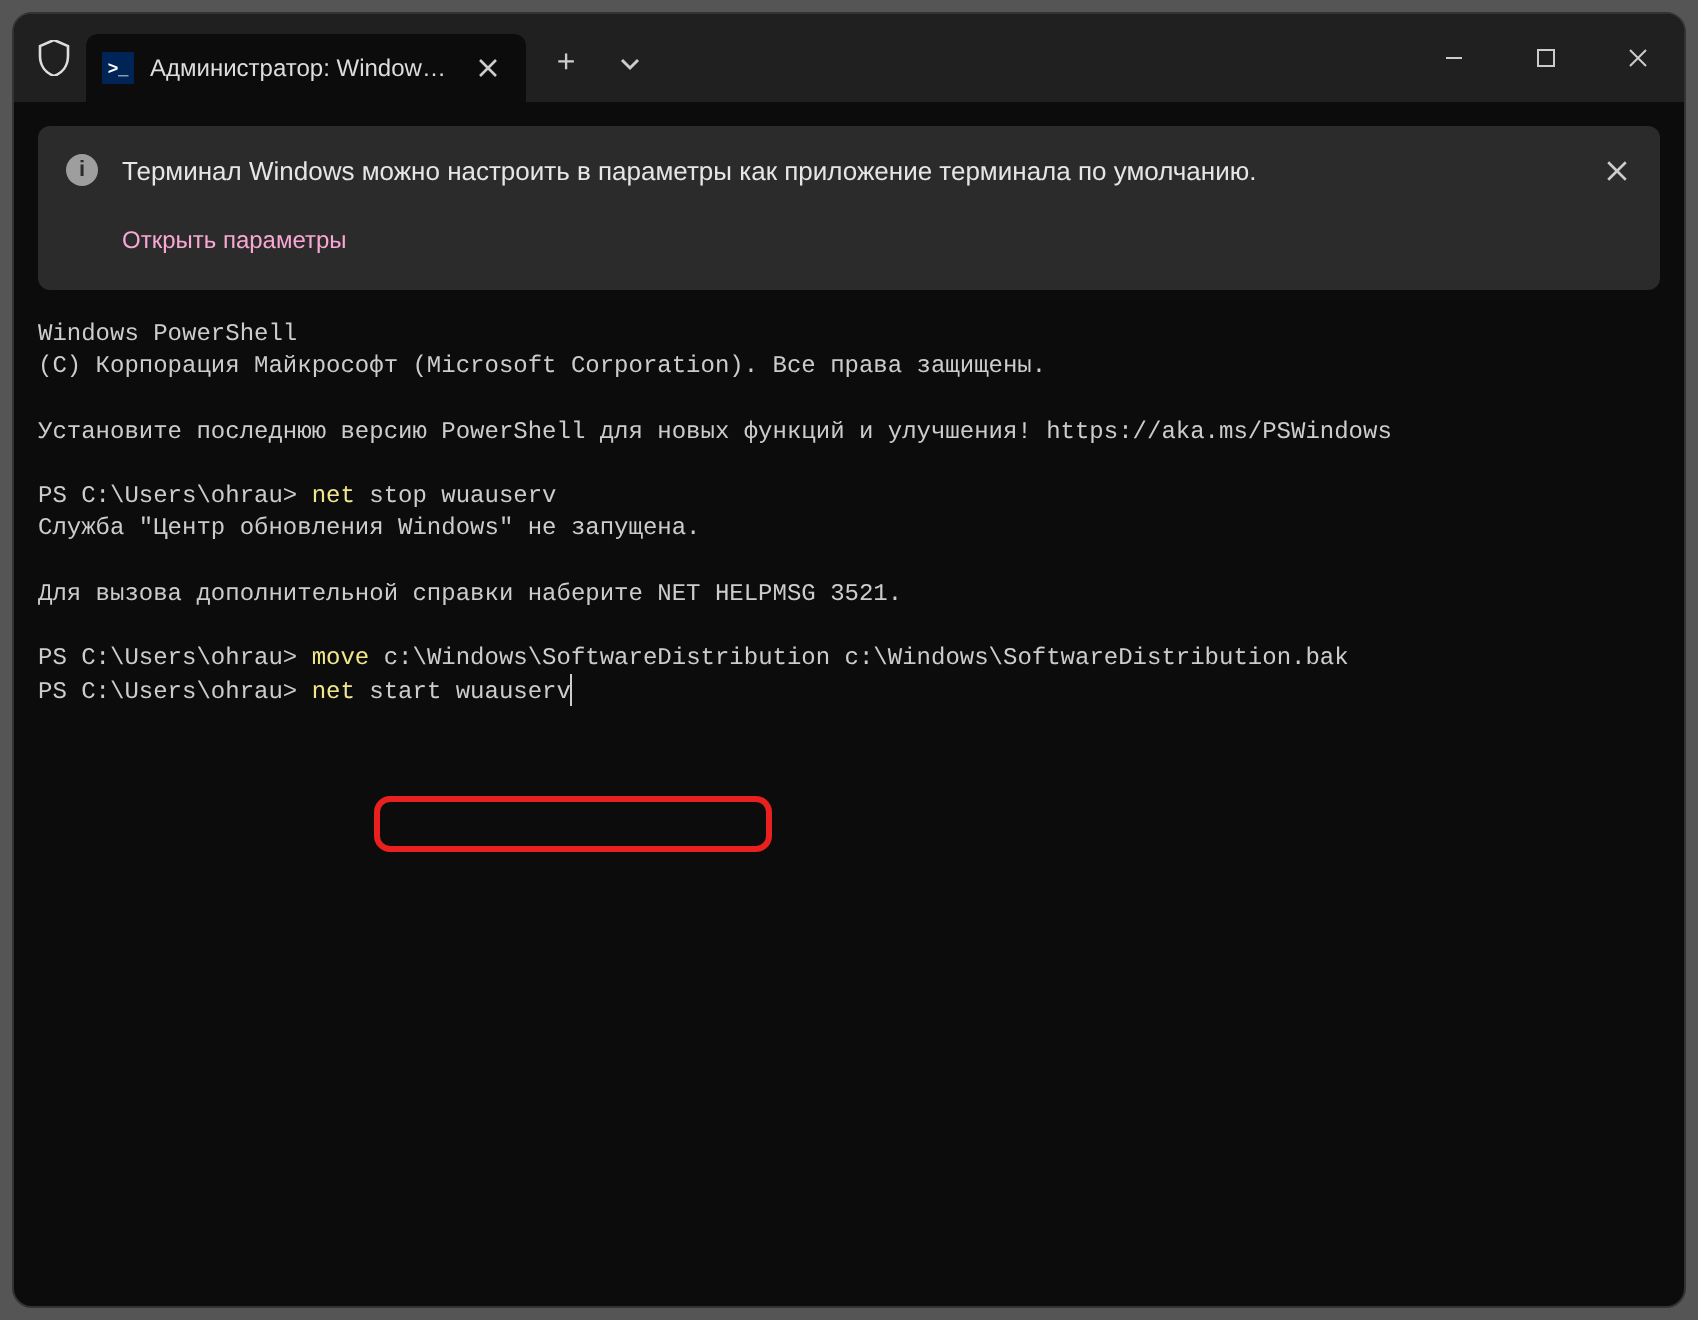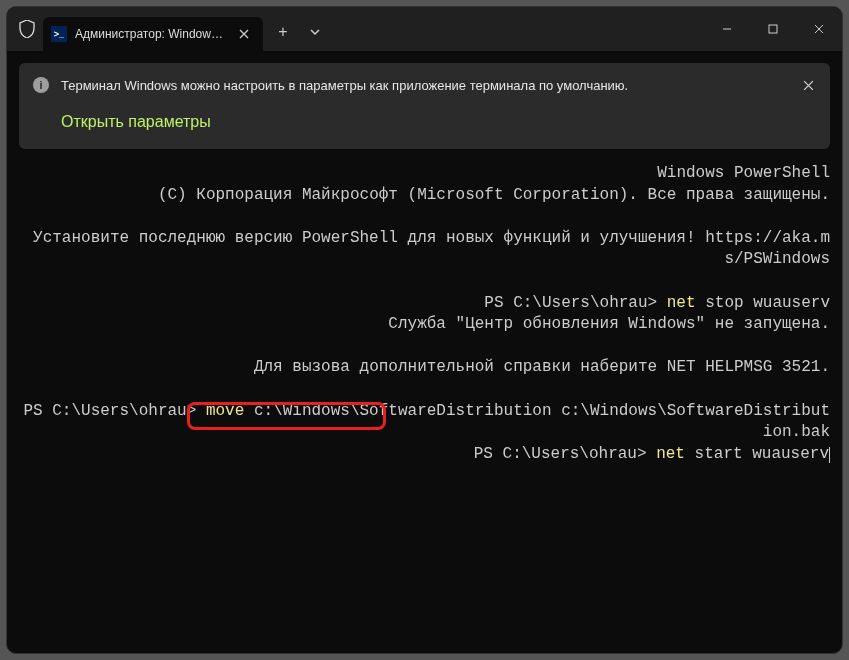--- a/index.html
+++ b/index.html
@@ -36,26 +36,26 @@
   .winbtn svg { width:10px; height:10px; }
 
   .infobar {
     margin: 12px 12px 0 12px; background:#2b2b2b; border-radius:6px;
     padding: 14px 14px 14px 14px; color:#ccc; font-size:13px; position:relative; flex:0 0 auto;
   }
   .infobar-row { display:flex; align-items:center; gap:12px; }
   .info-icon { width:16px; height:16px; border-radius:50%; background:#9e9e9e; color:#2b2b2b; font-size:11px; font-weight:bold; display:flex; align-items:center; justify-content:center; flex:0 0 auto;}
   .info-text { color:#e6e6e6; }
   .info-close { position:absolute; right:10px; top:10px; color:#ccc; width:24px; height:24px; display:flex; align-items:center; justify-content:center;}
-  .info-link { margin: 20px 0 4px 28px; color:#bef264; font-size:16px; }
+  .info-link { margin: 20px 0 4px 28px; color:#f9a8d4; font-size:12px; }
 
   .term {
     flex:1 1 auto; padding: 14px 12px 12px 12px; color:#cccccc;
-    font-family: Consolas, "Courier New", monospace; font-size:16px; line-height:1.35;
-    white-space: pre-wrap; word-break: break-all; position:relative;text-align:right;
+    font-family: Consolas, "Courier New", monospace; font-size:12px; line-height:1.35;
+    white-space: pre-wrap; word-break: break-all; position:relative;
   }
   .prompt { color:#cccccc; }
   .cmd-yellow { color:#f0e68c; }
   .highlight-box {
     position:absolute; border:3px solid #e82020; border-radius:8px; pointer-events:none;
   }
   .cursor {
     display:inline-block; width:1px; height:16px; background:#ccc; vertical-align:text-bottom; margin-left:0px;
   }
 </style>

